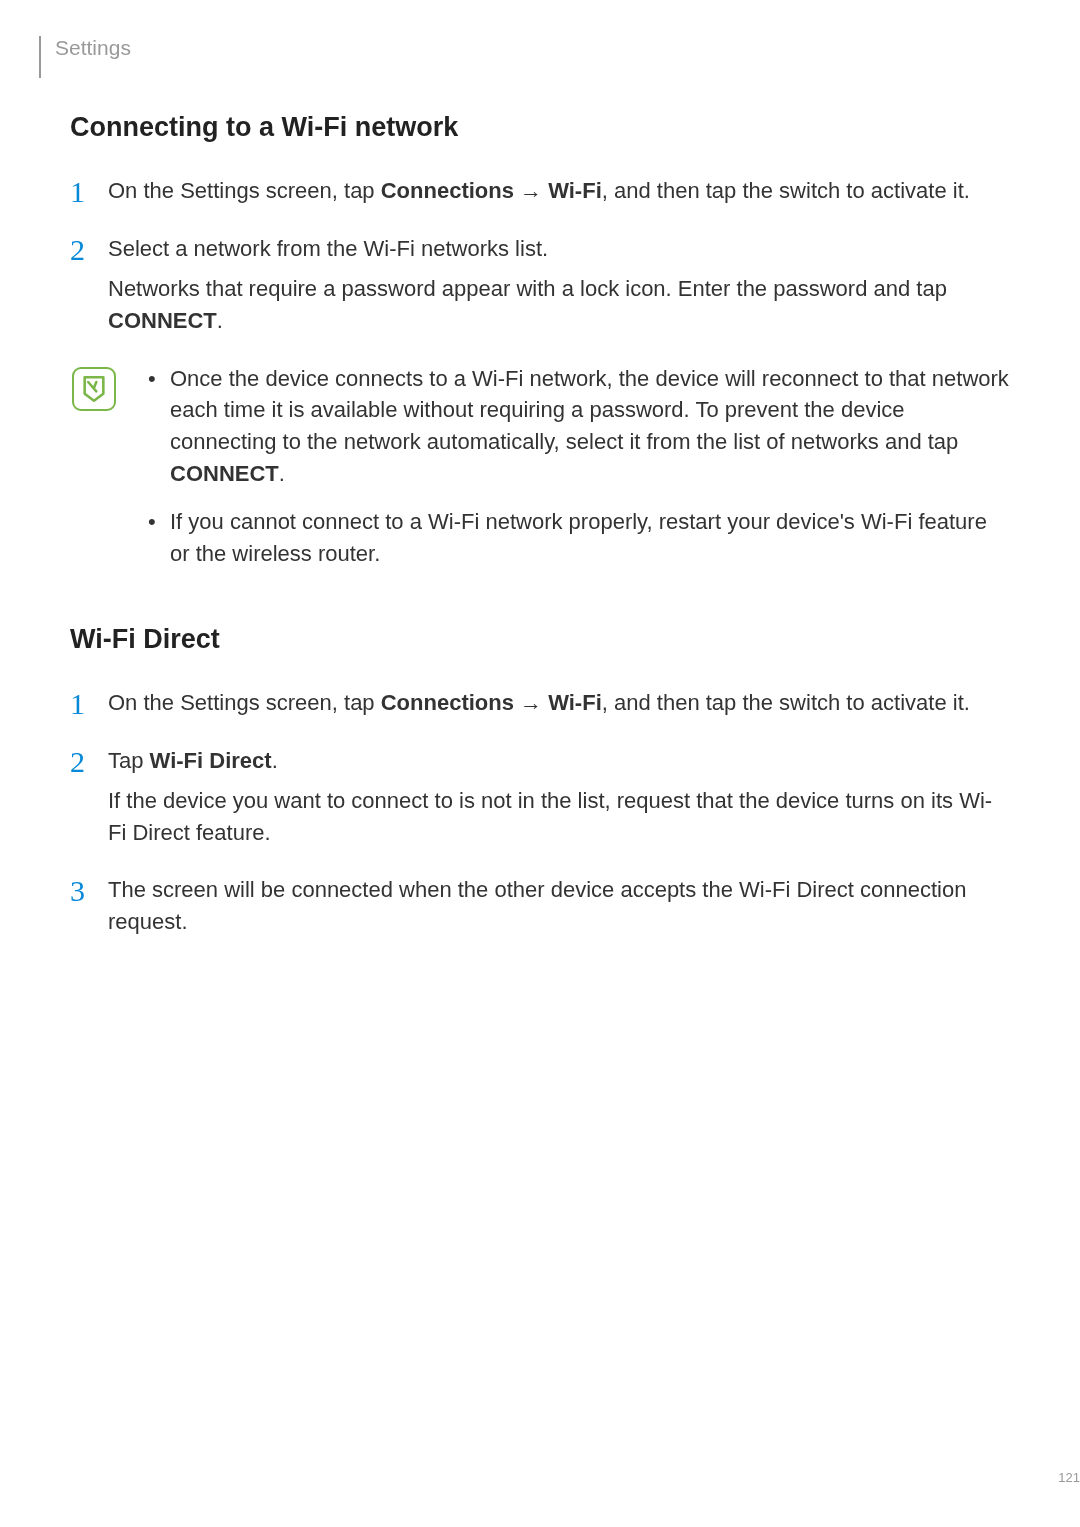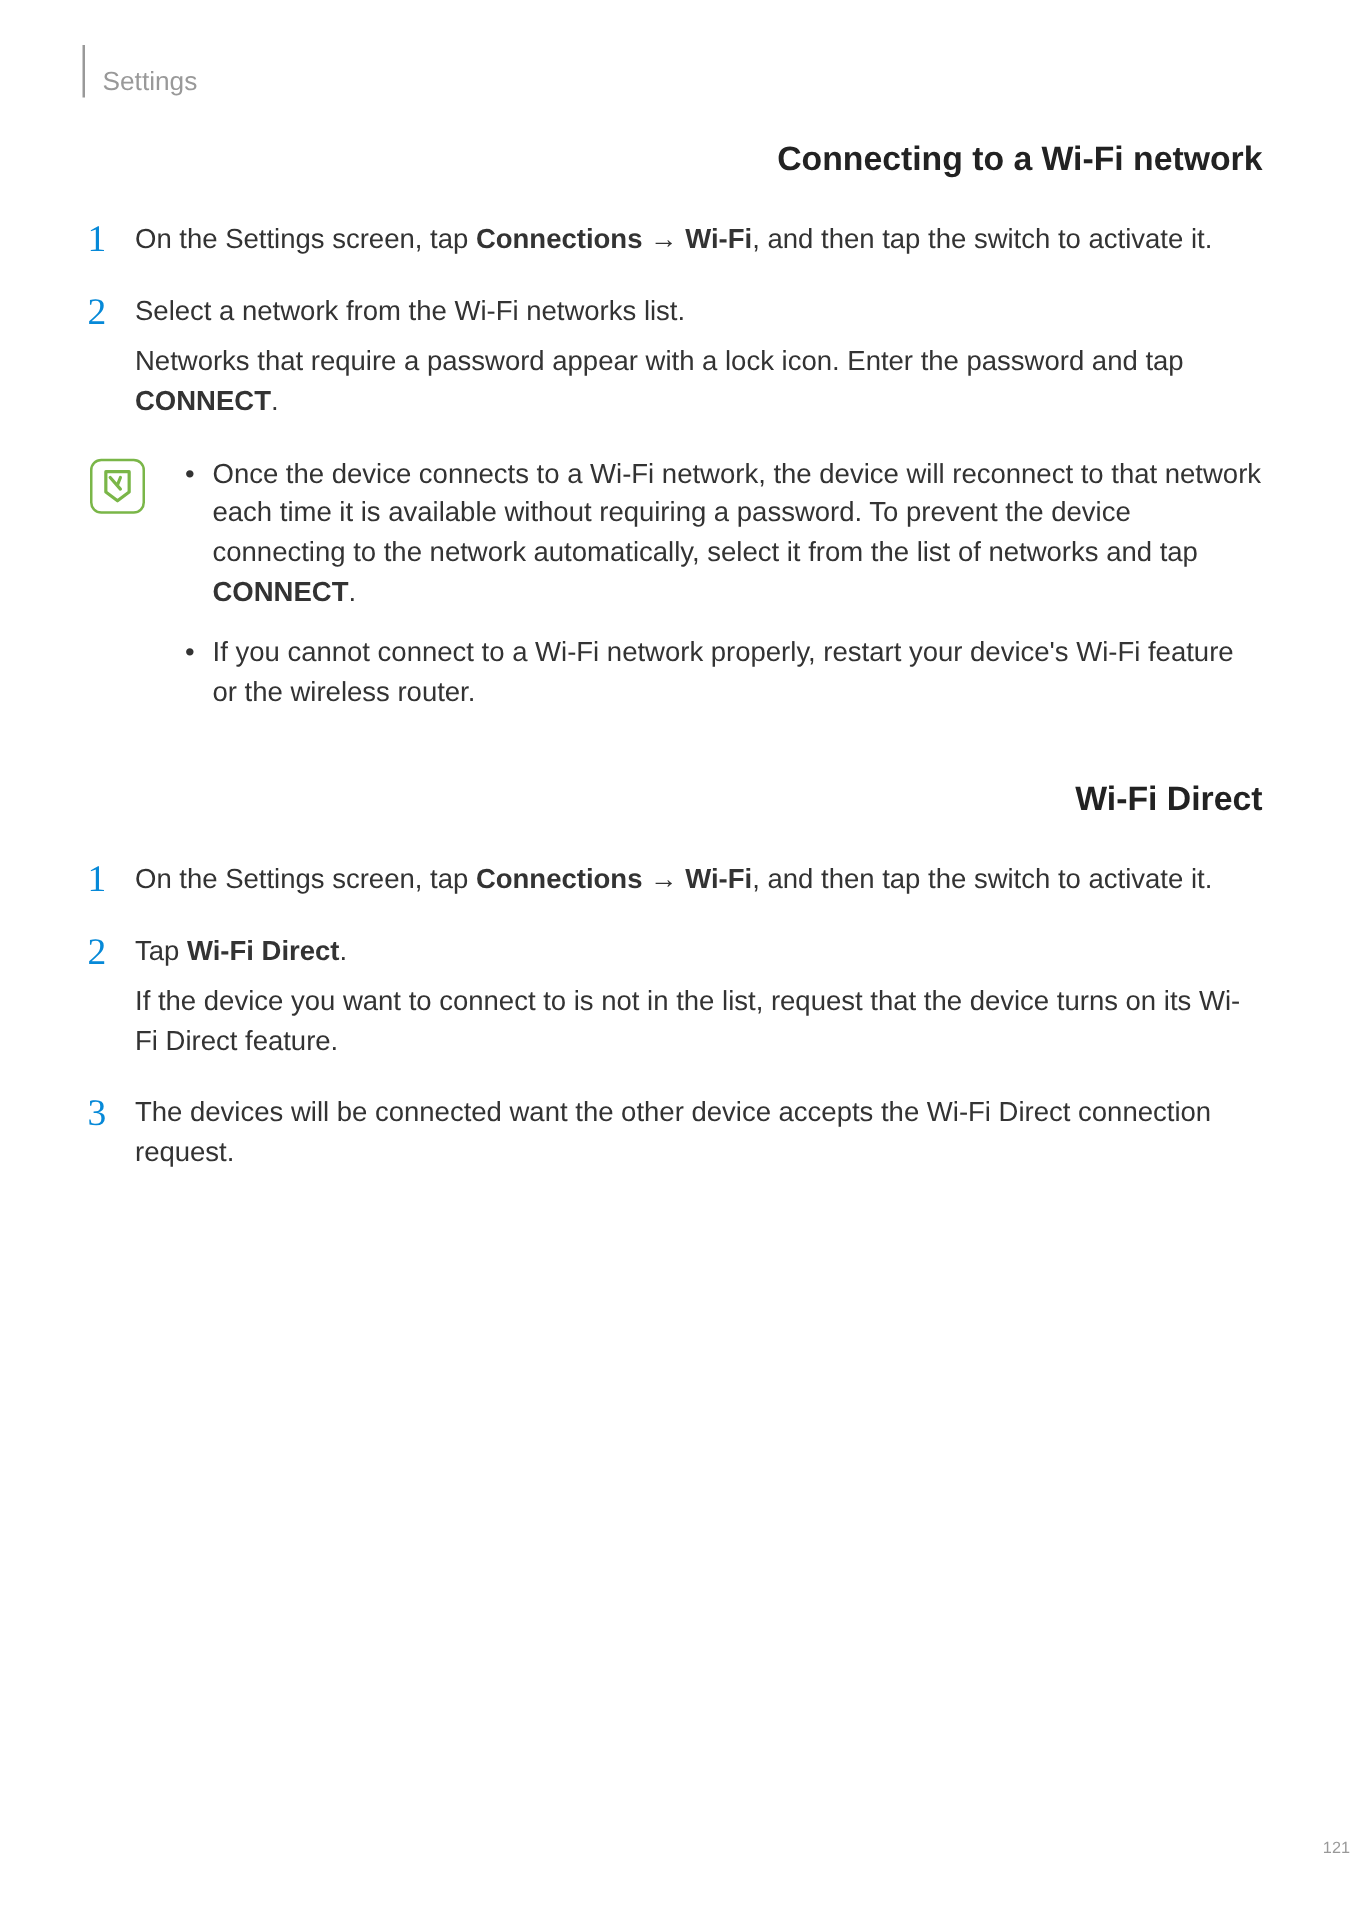--- a/index.html
+++ b/index.html
@@ -11,23 +11,23 @@
       width: 1080px;
       height: 1527px;
       background: #fff;
       font-family: -apple-system, BlinkMacSystemFont, "Segoe UI", Arial, sans-serif;
       color: #333;
       position: relative;
     }
     .header {
       position: absolute;
       top: 36px;
-      left: 66px;
-      display: flex;
-      align-items: flex-end;
+      left: 39px;
+      display: flex;
+      align-items: flex-start;
     }
     .header-bar {
       width: 2px;
       height: 42px;
       background: #999;
       margin-right: 14px;
     }
     .header-text {
       font-size: 21px;
       color: #999;
@@ -37,21 +37,20 @@
       position: absolute;
       top: 112px;
       left: 70px;
       right: 70px;
     }
     .section-title {
       font-size: 27px;
       font-weight: 700;
       color: #222;
       margin-bottom: 32px;
-      text-align: right;
     }
     .step {
       display: flex;
       margin-bottom: 18px;
     }
     .step-num {
       font-size: 30px;
       font-weight: 400;
       color: #0689d8;
       width: 38px;
@@ -188,20 +187,20 @@
       <div class="step-num">2</div>
       <div class="step-body">
         <p><span>Tap </span><span class="bold">Wi-Fi Direct</span><span>.</span></p>
         <p>If the device you want to connect to is not in the list, request that the device turns on its Wi-Fi Direct feature.</p>
       </div>
     </div>
 
     <div class="step">
       <div class="step-num">3</div>
       <div class="step-body">
-        <p>The devices will be connected want the other device accepts the Wi-Fi Direct connection request.</p>
+        <p>The screen will be connected when the other device accepts the Wi-Fi Direct connection request.</p>
       </div>
     </div>
   </div>
 
 </div>
 
 <div class="page-number">121</div>
 
 </body></html>

